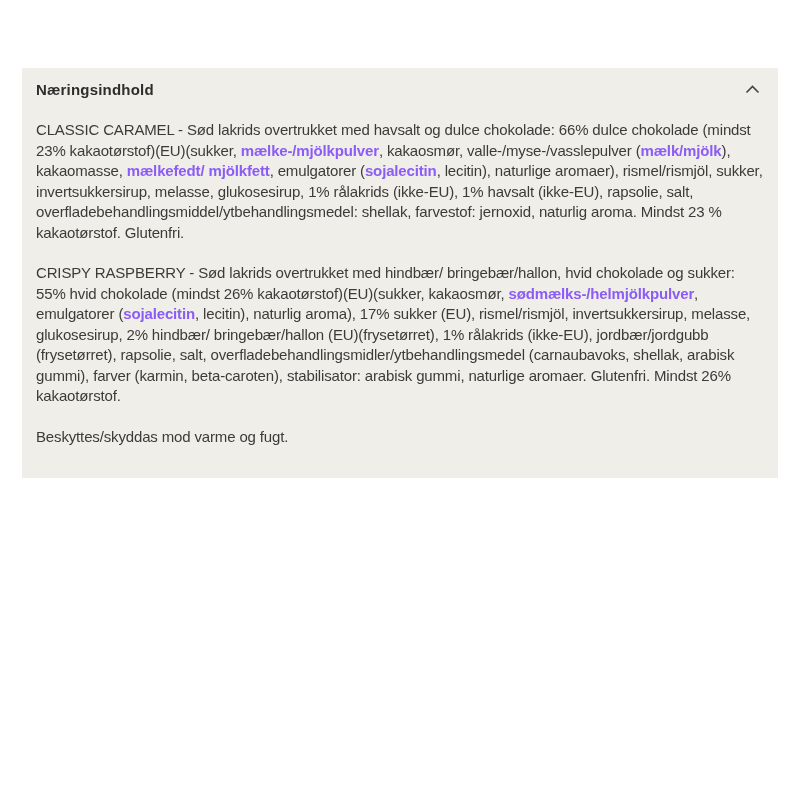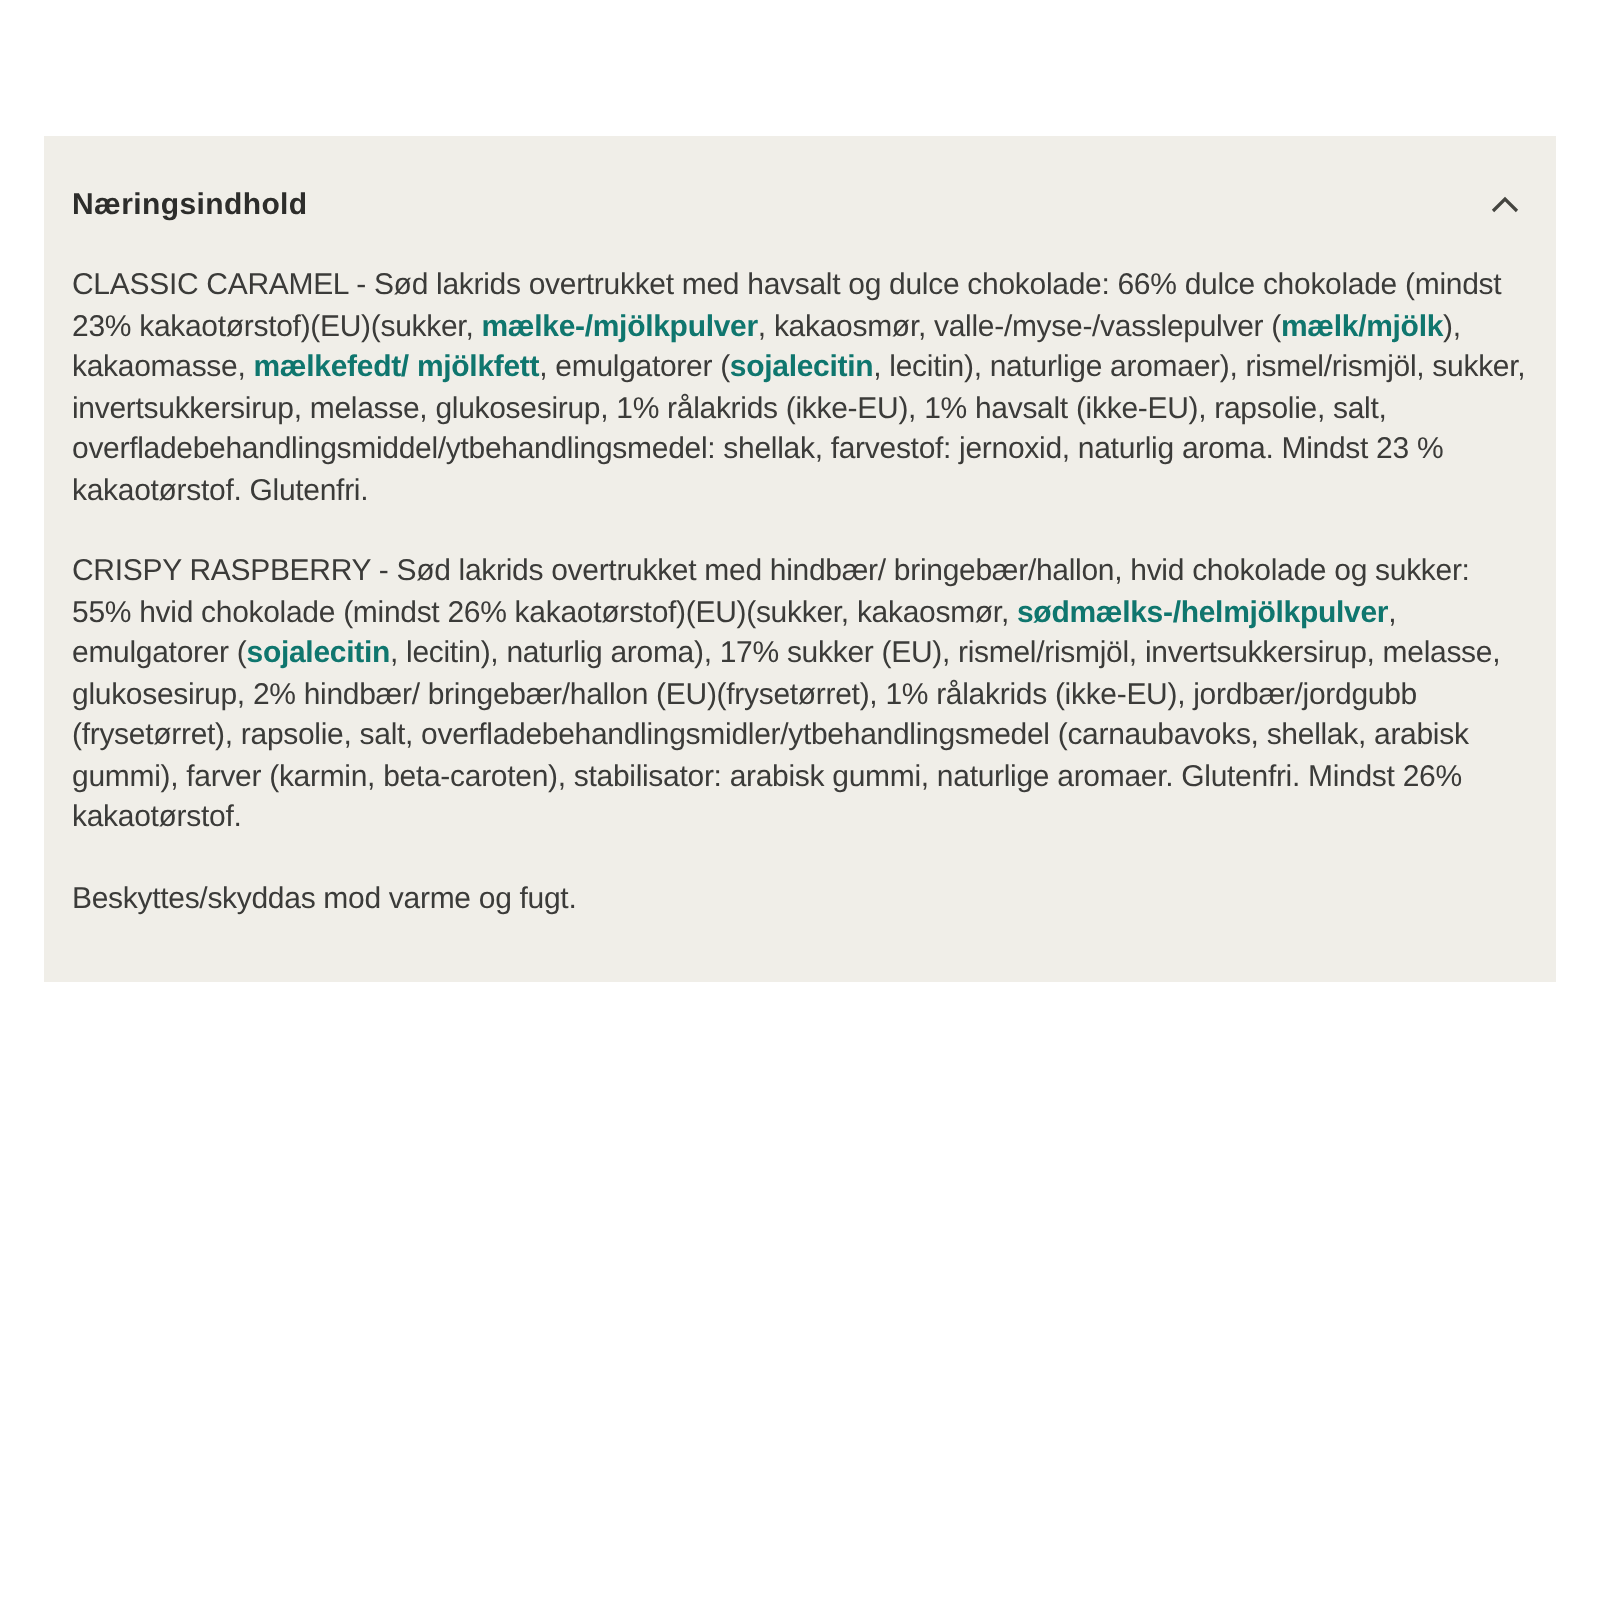--- a/index.html
+++ b/index.html
@@ -11,21 +11,21 @@
     font-family: "Liberation Sans", "DejaVu Sans", sans-serif;
     overflow: hidden;
   }
   .accordion {
     position: absolute;
     left: 22px;
     top: 68px;
     width: 756px;
     box-sizing: border-box;
     background: #f0eee8;
-    padding: 26px 14px 18px 14px;
+    padding: 13px 14px 18px 14px;
     color: #3b3b39;
   }
   .accordion-header {
     display: flex;
     justify-content: space-between;
     align-items: center;
     cursor: pointer;
   }
   .accordion-title {
     font-weight: bold;
@@ -48,21 +48,21 @@
     font-size: 15px;
     line-height: 20.5px;
     letter-spacing: -0.15px;
     margin: 0 0 20px 0;
   }
   .content p:last-child {
     margin-bottom: 13px;
   }
   .content strong {
     font-weight: bold;
-    color: #0f766e;
+    color: #8b5cf6;
   }
 </style>
 </head>
 <body>
 
 <section class="accordion">
   <div class="accordion-header">
     <span class="accordion-title">Næringsindhold</span>
     <button class="chevron-btn">
       <span>

